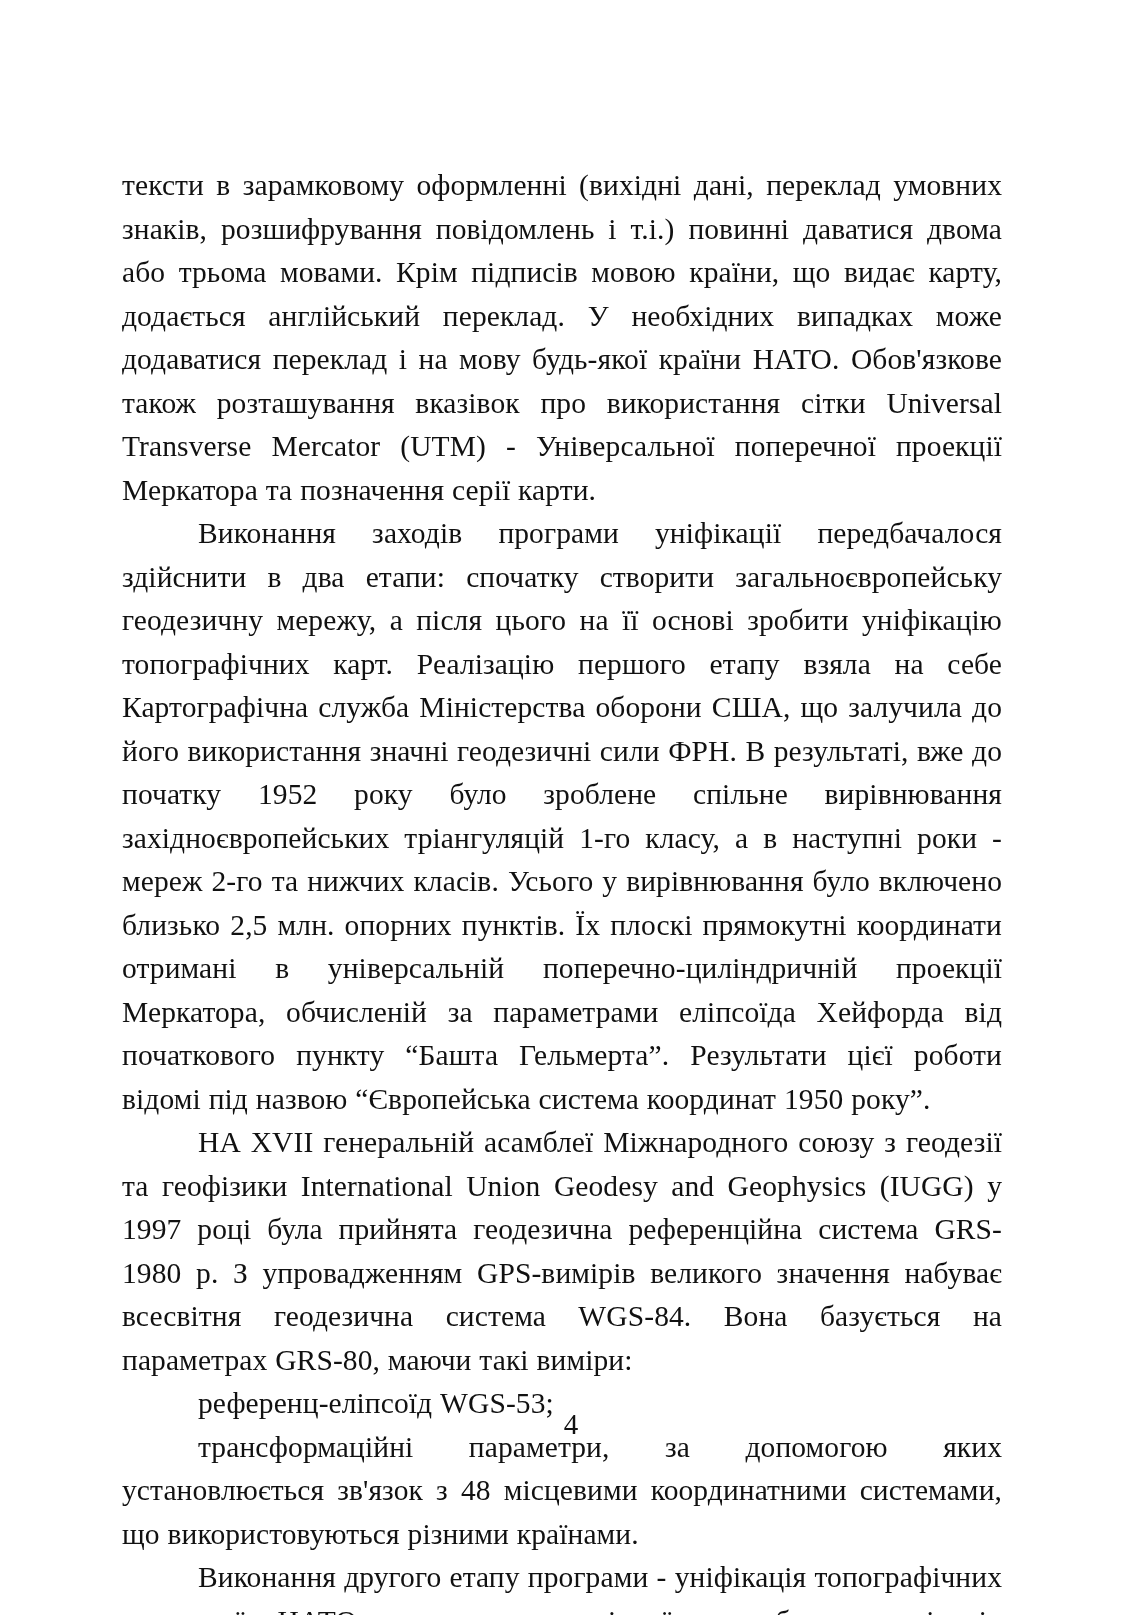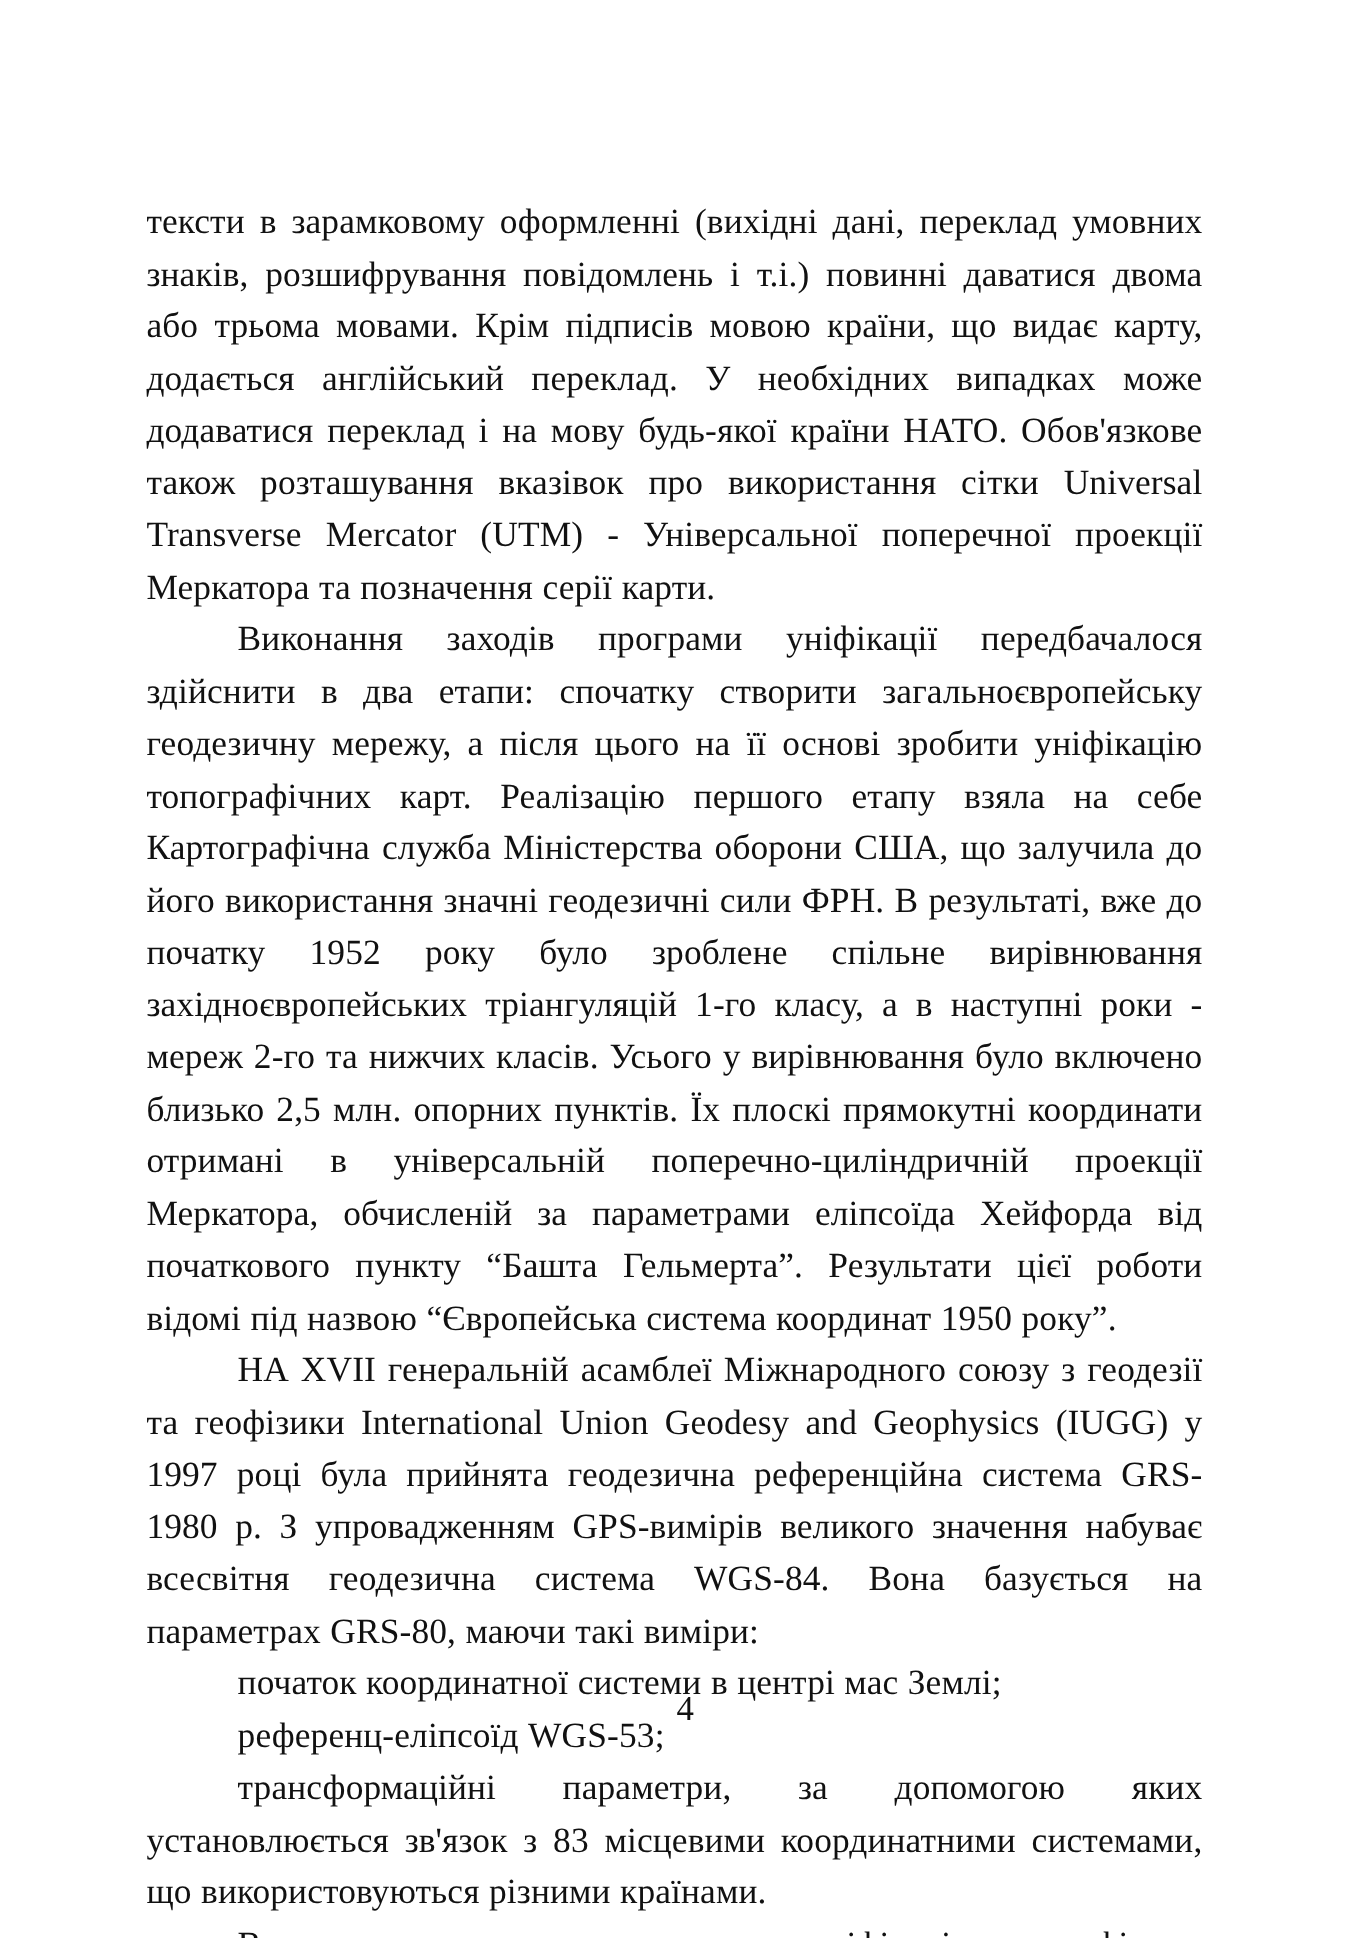--- a/index.html
+++ b/index.html
@@ -53,21 +53,20 @@
 </style>
 </head>
 <body>
 
 <div class="page">
 
   <div class="text-block">
     <p class="para flush">тексти в зарамковому оформленні (вихідні дані, переклад умовних знаків, розшифрування повідомлень і т.і.) повинні даватися двома або трьома мовами. Крім підписів мовою країни, що видає карту, додається англійський переклад. У необхідних випадках може додаватися переклад і на мову будь-якої країни НАТО. Обов'язкове також розташування вказівок про використання сітки Universal Transverse Mercator (UTM) - Універсальної поперечної проекції Меркатора та позначення серії карти.</p>
     <p class="para indent">Виконання заходів програми уніфікації передбачалося здійснити в два етапи: спочатку створити загальноєвропейську геодезичну мережу, а після цього на її основі зробити уніфікацію топографічних карт. Реалізацію першого етапу взяла на себе Картографічна служба Міністерства оборони США, що залучила до його використання значні геодезичні сили ФРН. В результаті, вже до початку 1952 року було зроблене спільне вирівнювання західноєвропейських тріангуляцій 1-го класу, а в наступні роки - мереж 2-го та нижчих класів. Усього у вирівнювання було включено близько 2,5 млн. опорних пунктів. Їх плоскі прямокутні координати отримані в універсальній поперечно-циліндричній проекції Меркатора, обчисленій за параметрами еліпсоїда Хейфорда від початкового пункту “Башта Гельмерта”. Результати цієї роботи відомі під назвою “Європейська система координат 1950 року”.</p>
     <p class="para indent">НА XVII генеральній асамблеї Міжнародного союзу з геодезії та геофізики International Union Geodesy and Geophysics (IUGG) у 1997 році була прийнята геодезична референційна система GRS-1980 р. З упровадженням GPS-вимірів великого значення набуває всесвітня геодезична система WGS-84. Вона базується на параметрах GRS-80, маючи такі виміри:</p>
-    <p class="para indent">початок координатної системи в центрі мас Землі;</p>
     <p class="para indent">референц-еліпсоїд WGS-53;</p>
-    <p class="para indent">трансформаційні параметри, за допомогою яких установлюється зв'язок з 83 місцевими координатними системами, що використовуються різними країнами.</p>
+    <p class="para indent">трансформаційні параметри, за допомогою яких установлюється зв'язок з 48 місцевими координатними системами, що використовуються різними країнами.</p>
     <p class="para indent">Виконання другого етапу програми - уніфікація топографічних карт країн НАТО - вимагало докорінної переробки по суті всіх існуючих карт.  При цьому поряд з переходом до нових   стандартів</p>
   </div>
 
   <div class="page-number">4</div>
 
 </div>
 
 </body></html>

